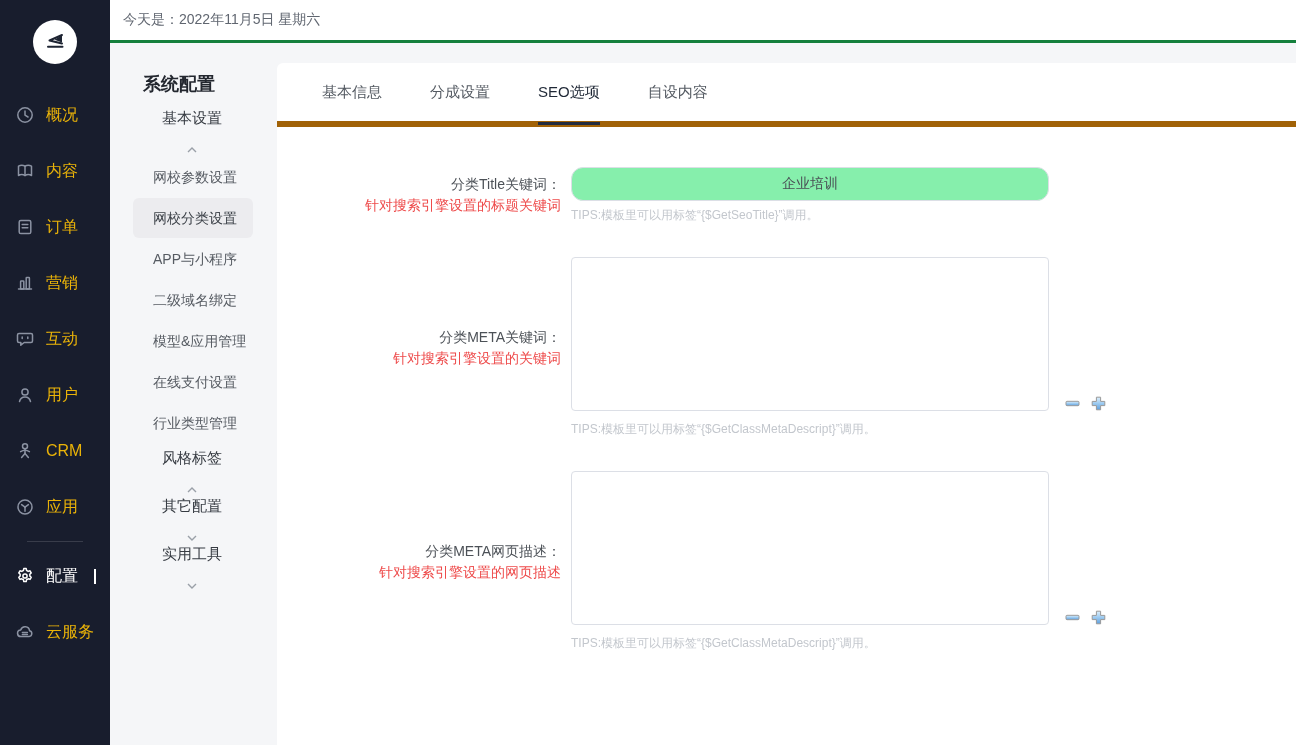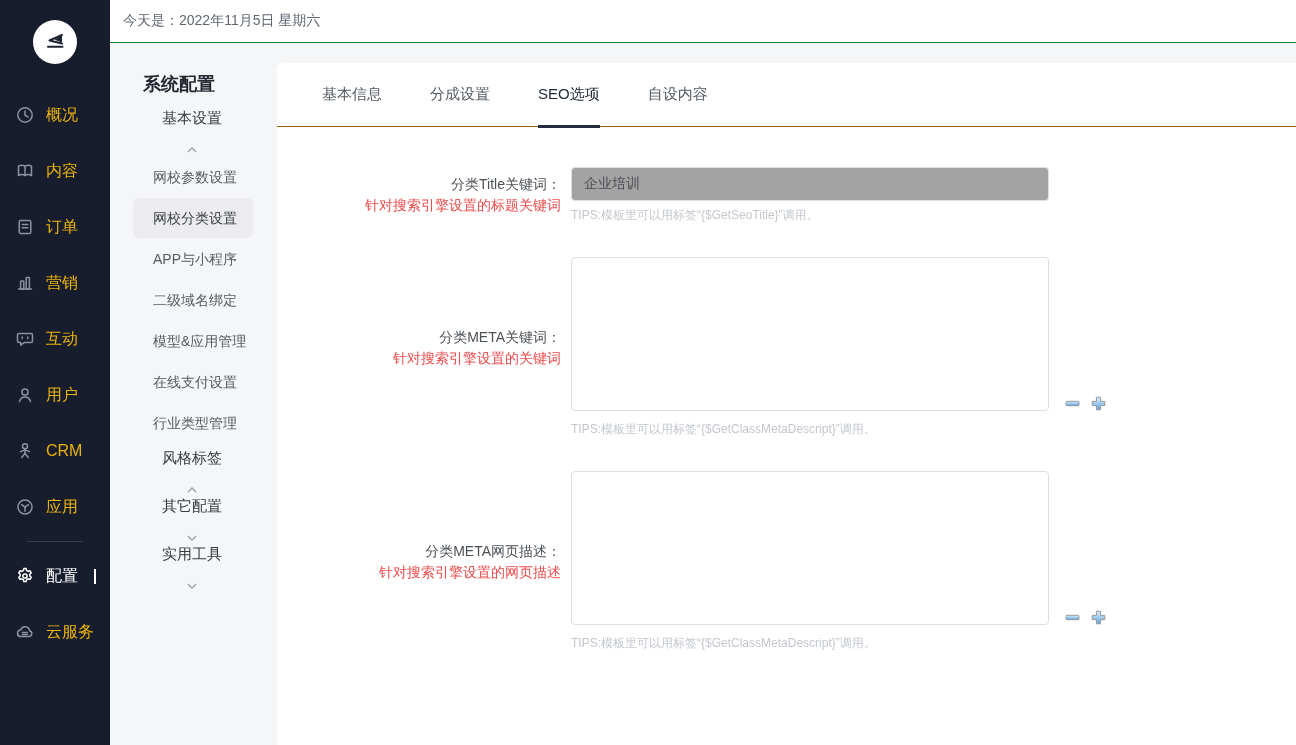--- a/index.html
+++ b/index.html
@@ -15,50 +15,50 @@
   .side-item { height:56px; display:flex; align-items:center; padding-left:15px; cursor:pointer; font-size:16px; color:#eab308; }
   .side-item .s-ico { width:20px; height:20px; margin-right:11px; display:flex; align-items:center; justify-content:center; }
   .side-item svg { stroke:#8b92a2; fill:none; stroke-width:1.5; stroke-linecap:round; stroke-linejoin:round; }
   .side-item.active { color:#ffffff; }
   .side-item.active svg { stroke:#ffffff; }
   .side-divider { border-top:1px solid rgba(255,255,255,0.14); margin:6px 27px 6px 27px; }
   .active-bar { width:2px; height:15px; background:#ffffff; margin-left:16px; }
 
   
   .right-col { flex:1; display:flex; flex-direction:column; min-width:0; }
-  .topbar { height:43px; background:#ffffff; border-bottom:1px solid #15803d; display:flex; align-items:center; padding-left:13px; font-size:14px; color:#606670; }
+  .topbar { height:43px; background:#ffffff; border-bottom:3px solid #15803d; display:flex; align-items:center; padding-left:13px; font-size:14px; color:#606670; }
   .content-row { flex:1; display:flex; min-height:0; }
 
   
   .submenu { width:167px; flex:0 0 167px; padding:0 24px 0 33px; }
   .submenu-title { margin-top:29px; font-size:18px; font-weight:bold; color:#23272f; }
   .group-row { margin-left:-10px; padding:0 12px 0 10px; height:48px; display:flex; align-items:center; justify-content:space-between; cursor:pointer; font-size:15px; color:#363b42;flex-direction:column; }
   .group-row.first { margin-top:13px; }
   .group-row svg { stroke:#9aa0a8; fill:none; stroke-width:1.4; }
   .child-list { margin-left:-10px; }
   .child-item { height:40px; line-height:40px; padding-left:20px; margin-bottom:1px; border-radius:6px; font-size:14px; color:#565b62; cursor:pointer; white-space:nowrap; }
   .child-item.selected { background:#ececef; color:#3c4148; }
   .group-gap { height:5px; }
 
   
   .panel { flex:1; margin-top:20px; background:#ffffff; border-radius:6px 0 0 0; min-width:0; }
-  .tabs { display:flex; height:64px; align-items:center; padding-left:45px; border-bottom:1px solid #a16207; }
+  .tabs { display:flex; height:64px; align-items:center; padding-left:45px; border-bottom:6px solid #a16207; }
   .tab { position:relative; height:64px; display:flex; align-items:center; margin-right:48px; font-size:15px; color:#545a62; cursor:pointer; }
   .tab.active { color:#1f2836; }
   .tab.active::after { content:""; position:absolute; left:0; right:0; bottom:-1px; height:3px; background:#222c3e; }
 
   .form { padding-top:40px; }
   .form-row { display:flex; margin-bottom:33px; }
   .row-left { width:294px; flex:0 0 294px; text-align:right; padding-right:10px; }
   .row-left.pt-input { padding-top:7px; }
   .row-left.pt-area { padding-top:70px; }
   .row-label { font-size:14px; color:#4c5157; line-height:20px; }
   .row-hint { font-size:14px; color:#ee4b4b; line-height:22px; }
   .row-main { width:478px; flex:0 0 478px; }
-  .text-input { width:478px; height:34px; border:1px solid #dcdfe6; border-radius:4px; padding:0 12px; font-size:14px; color:#4a4f55; outline:none; background:#a3a3a3; font-family:inherit; }
+  .text-input { width:478px; height:34px; border:1px solid #dcdfe6; border-radius:12px; padding:0 12px; font-size:14px; color:#4a4f55; outline:none; background:#86efac; font-family:inherit;text-align:center; }
   .area-input { width:478px; height:154px; border:1px solid #dcdfe6; border-radius:4px; padding:8px 12px; font-size:14px; color:#4a4f55; outline:none; resize:none; background:#fff; font-family:inherit; }
   .tips { margin-top:6px; font-size:12px; color:#c3c7cd; }
   .row-actions { align-self:flex-end; margin-bottom:26px; margin-left:15px; display:flex; align-items:center; gap:9px; }
   .icon-btn { width:17px; height:17px; cursor:pointer; display:flex; align-items:center; justify-content:center; background:none; border:none; padding:0; }
 </style>
 </head>
 <body>
 
 <div class="app">
 

